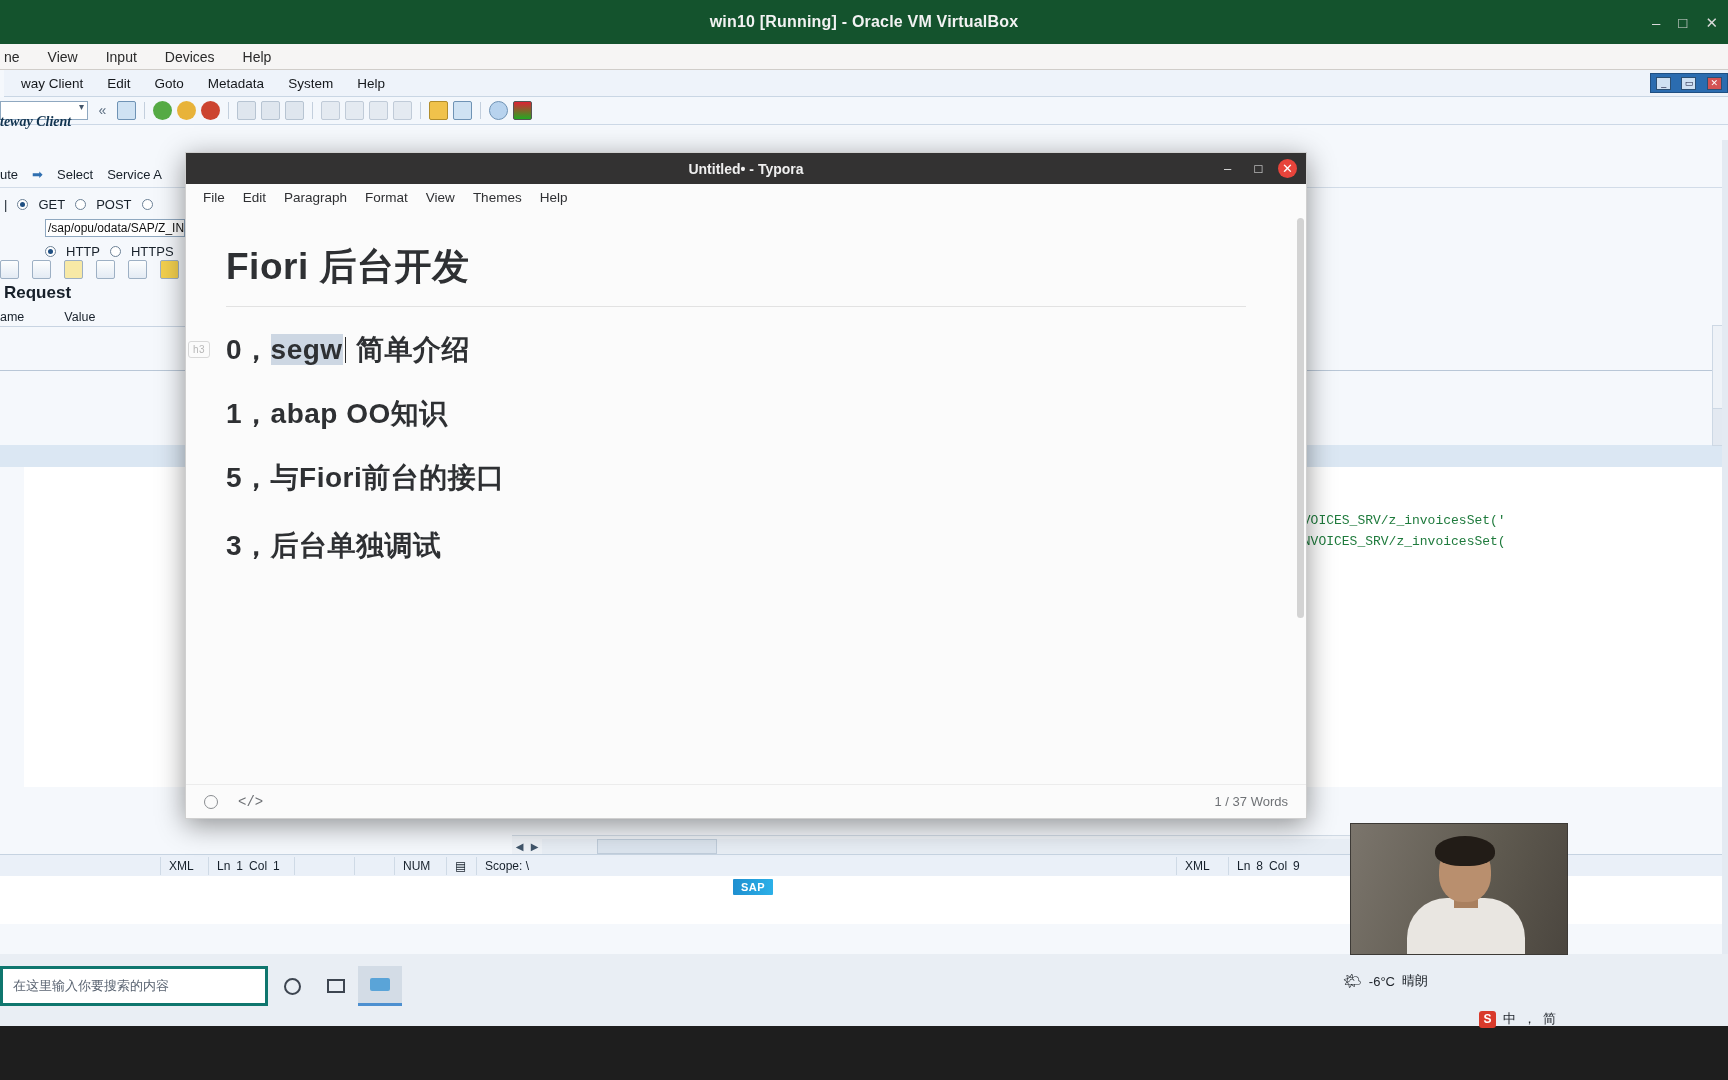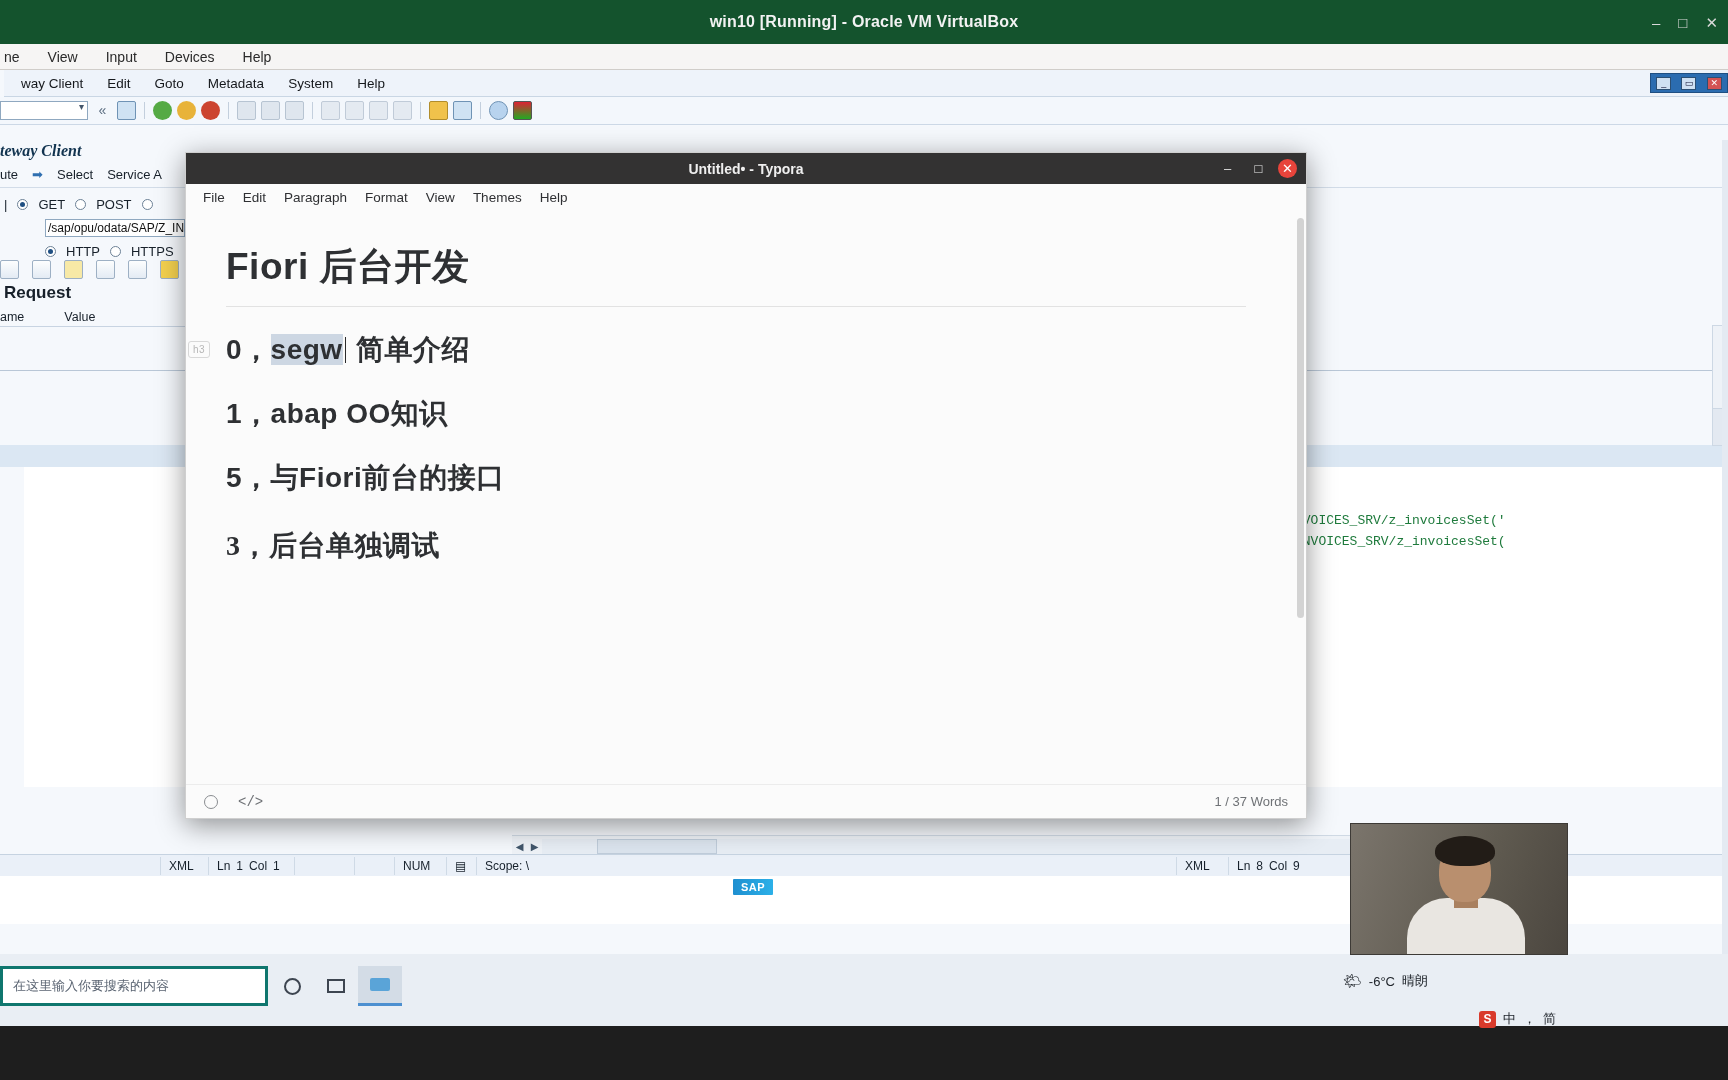--- a/index.html
+++ b/index.html
@@ -56,21 +56,21 @@
     position: absolute; left: 0; top: 27px; width: 100%; height: 28px;
     background: #f3f7fc; border-bottom: 1px solid #ccd8e6;
     display: flex; align-items: center; gap: 5px; padding-left: 0px;
   }
   .cmdbox { width: 88px; height: 19px; background: #fff; border: 1px solid #8fa8c0; position: relative; }
   .cmdbox::after { content: "▾"; position: absolute; right: 3px; top: -1px; font-size: 10px; color: #44566b; }
   .tbicon { width: 19px; height: 19px; border-radius: 2px; display: inline-block; }
   .tbsep { width: 1px; height: 17px; background: #c3cfdd; margin: 0 3px; }
 
   .sap-apptitle {
-    position: absolute; left: 0; top: 72px; font-size: 16px; font-weight: bold;
+    position: absolute; left: 0; top: 44px; font-size: 14px; font-weight: bold;
     font-style: italic; color: #11334f; font-family: "Liberation Serif", serif;
   }
 
   .sap-subbar {
     position: absolute; left: 0; top: 92px; width: 100%; height: 26px;
     display: flex; align-items: center; gap: 14px; font-size: 13px; color: #17202a;
     border-bottom: 1px solid #d2dce8;
   }
 
   .sap-form { position: absolute; left: 0; top: 124px; width: 470px; }
@@ -378,21 +378,21 @@
         <h1 class="doc">Fiori 后台开发</h1>
 
         <h3 class="doc">
           <span class="h3-badge">h3</span><span>0，</span><span class="sel">segw</span><span class="caret"></span><span> 简单介绍</span>
         </h3>
 
         <h3 class="doc" style="margin-top:26px;">1，abap OO知识</h3>
 
 
         <h3 class="doc" style="margin-top:26px;">5，与Fiori前台的接口</h3>
-        <h3 class="doc" style="margin-top:30px;font-family:Liberation Serif, serif;">3，后台单独调试</h3>
+        <h3 class="doc" style="margin-top:30px;">3，后台单独调试</h3>
       </div>
       <div class="ty-thumb"></div>
     </div>
 
     <div class="ty-statusbar">
       <div class="ty-sb-left">
         <div class="ty-circle"></div>
         <div class="ty-src">&lt;/&gt;</div>
       </div>
       <div>1 / 37 Words</div>

